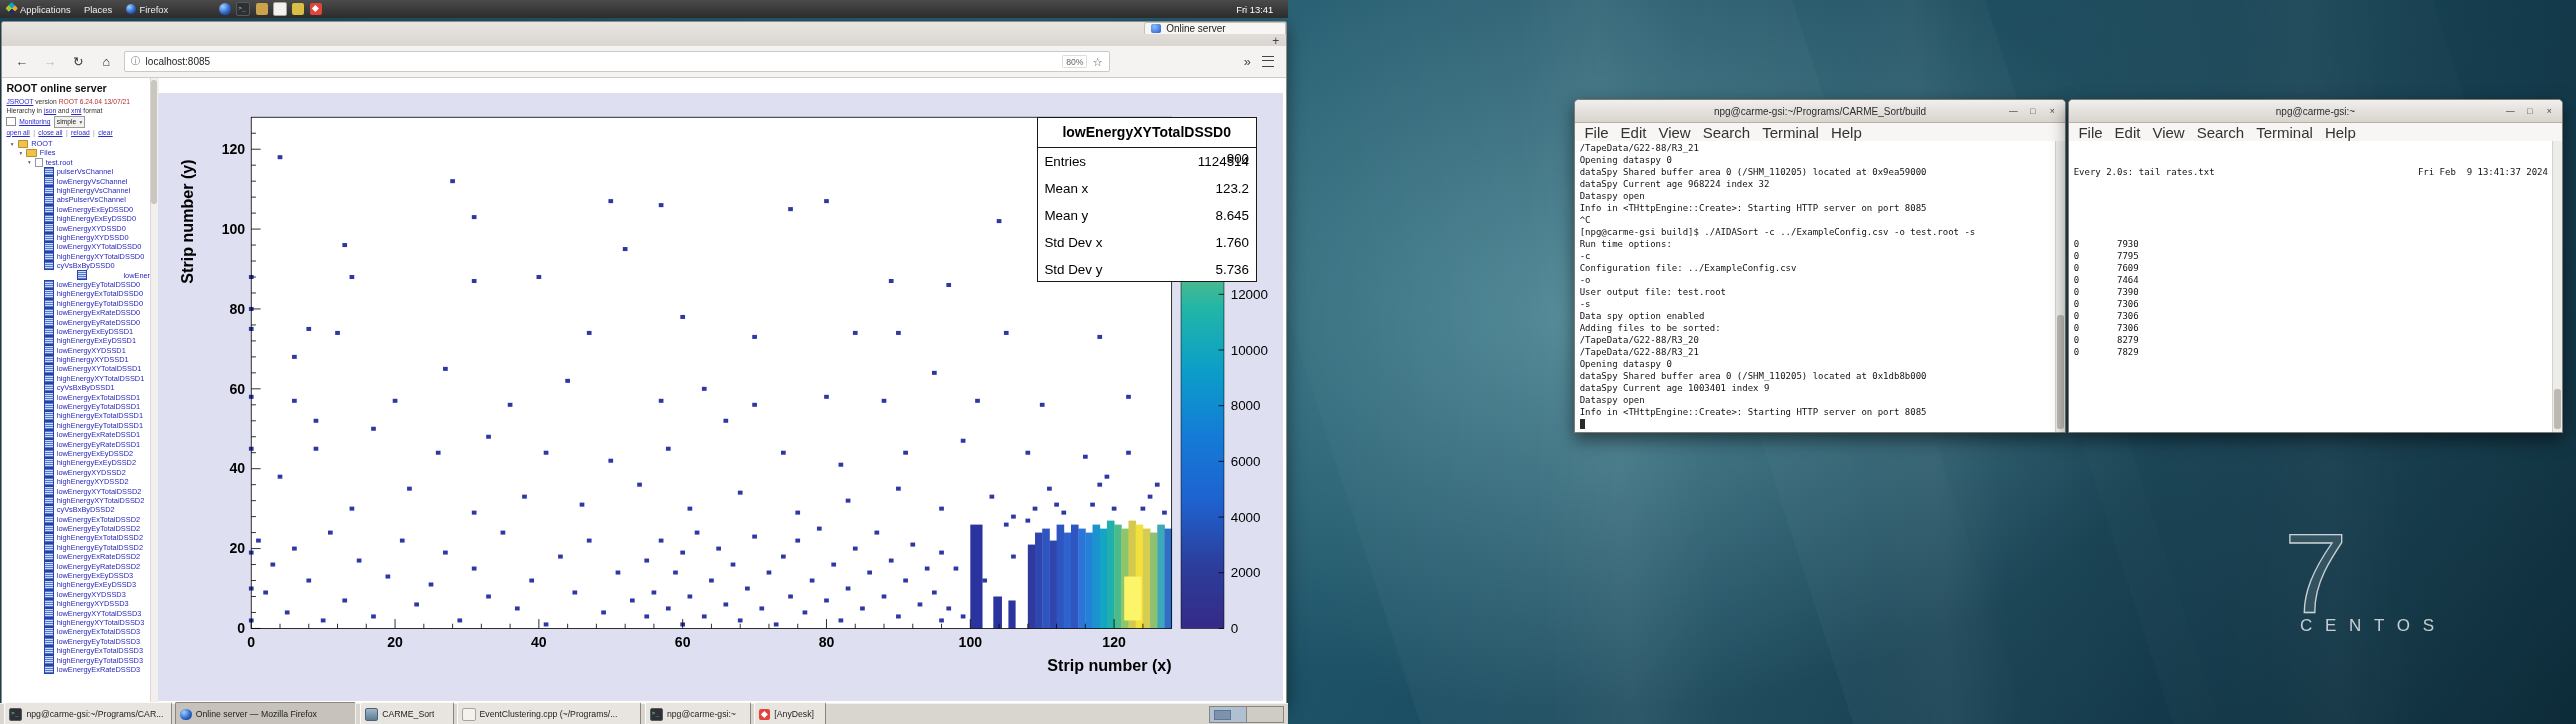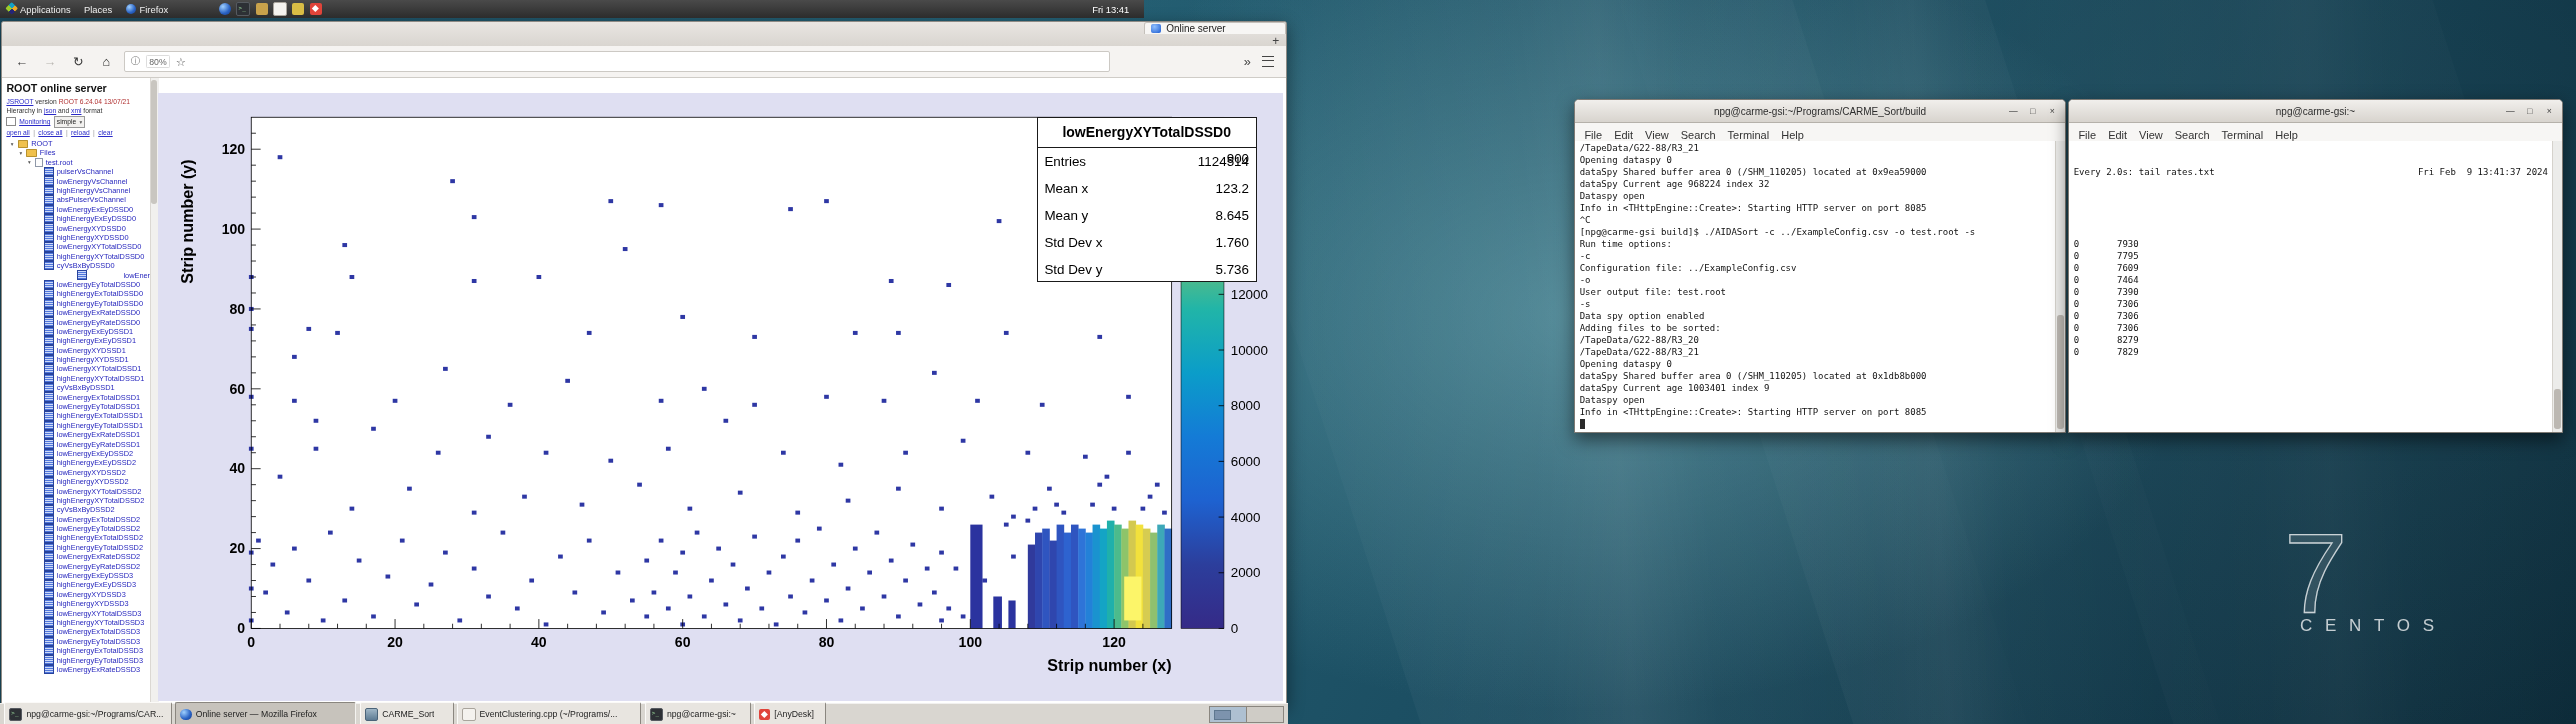--- a/index.html
+++ b/index.html
@@ -13,21 +13,21 @@
       radial-gradient(1006px 637px at 1576px 315px, rgba(118,182,192,.50), rgba(0,0,0,0) 62%),
       radial-gradient(1476px 939px at 2046px 188px, rgba(42,92,108,.45), rgba(0,0,0,0) 70%),
       linear-gradient(115deg,#1b4a5e 0%, #256175 35%, #1b4d61 62%, #0f3445 85%, #0a2836 100%);}
   .streak{position:absolute;transform:rotate(-18deg);
     background:linear-gradient(105deg,transparent,rgba(255,255,255,.05) 40%,rgba(255,255,255,.09) 50%,rgba(255,255,255,.04) 60%,transparent);}
   #centos-seven{position:absolute;left:2284px;top:520px;font-size:114px;line-height:107px;font-weight:200;
     color:rgba(255,255,255,.10);-webkit-text-stroke:1.3px rgba(255,255,255,.75);}
   #centos-brand{position:absolute;left:2300px;top:616px;font-size:17px;letter-spacing:12.7px;color:rgba(255,255,255,.75);}
 
   
-  #panel{left:0;top:0;width:1144px;height:18px;background:linear-gradient(#4a4a4a,#2c2c2c);
+  #panel{left:0;top:0;width:1288px;height:18px;background:linear-gradient(#4a4a4a,#2c2c2c);
     display:flex;align-items:center;color:#eee;font-size:9.4px;z-index:30;}
   .panel-menu{display:flex;align-items:center;gap:4px;padding:0 6.7px;height:100%;}
   .centos-badge{width:9.4px;height:9.4px;border-radius:1.3px;transform:rotate(45deg);flex:none;
     background:conic-gradient(#efa724 0 90deg,#262577 90deg 180deg,#9ccd2a 180deg 270deg,#14a1c7 270deg 360deg);}
   #panel-icons{display:flex;align-items:center;gap:5.4px;margin-left:44px;}
   .app-ico{width:12px;height:12px;border-radius:2px;display:inline-block;flex:none;position:relative;}
   .app-ico.firefox-icon,.task-icon.firefox-icon{border-radius:50%;
     background:radial-gradient(circle at 33% 30%,#9fd0ff,#2a63c4 58%,#15398a)!important;}
   .app-ico.terminal-icon,.task-icon.terminal-icon{background:#2d3035!important;border:0.7px solid #565a60;}
   .app-ico.terminal-icon::after,.task-icon.terminal-icon::after{content:">_";color:#9fe09f;font-size:6px;
@@ -118,22 +118,22 @@
 
   
   .term{position:absolute;background:#fff;border:0.7px solid #7e7a74;border-radius:4.7px 4.7px 0 0;
     box-shadow:0 6.7px 17.4px rgba(0,0,0,.5);z-index:10;}
   #term1{left:1574px;top:99px;width:490px;height:332px;}
   #term2{left:2068px;top:99px;width:493px;height:332px;}
   .term-title{height:22px;background:linear-gradient(#f1efec,#d8d4ce);border-bottom:0.7px solid #b5b1aa;
     border-radius:4px 4px 0 0;display:flex;align-items:center;justify-content:center;font-size:10px;color:#2d2d2d;position:relative;}
   .term-ctrls{position:absolute;right:5.4px;top:0;height:100%;display:flex;align-items:center;gap:4.7px;color:#555;}
   .term-ctrls .winbtn{width:14.8px;height:13.4px;font-size:8.7px;}
-  .term-menu{height:18px;background:#f7f6f4;border-bottom:0.7px solid #dedbd6;display:flex;align-items:flex-end;
-    font-size:11px;color:#333;padding-left:3.4px;}
+  .term-menu{height:18px;background:#f7f6f4;border-bottom:0.7px solid #dedbd6;display:flex;align-items:center;
+    font-size:15px;color:#333;padding-left:3.4px;}
   .term-menu span{padding:0 6px;}
   .term-body{position:absolute;top:41px;bottom:0;left:0;right:8.7px;background:#fff;overflow:hidden;
     font-family:"DejaVu Sans Mono",monospace;font-size:9px;line-height:12px;color:#111;
     padding:1.3px 0 0 4.7px;white-space:pre;}
   .term-scroll{position:absolute;top:41px;bottom:0;right:0;width:8.7px;background:#ececea;border-left:0.7px solid #d5d2cc;}
   .term-thumb{position:absolute;left:0.7px;width:6.7px;background:#bcb8b2;border-radius:2.7px;}
   .watch-head{display:flex;justify-content:space-between;padding-right:5.4px;}
   .blockcur{display:inline-block;width:5.4px;height:9.4px;background:#2b2b2b;vertical-align:-1.3px;}
 </style>
 </head>
@@ -183,20 +183,21 @@
         <span class="winbtn">×</span>
       </div>
   </div>
   <div id="ff-navbar">
     <div class="navbtn">←</div>
     <div class="navbtn disabled">→</div>
     <div class="navbtn">↻</div>
     <div class="navbtn">⌂</div>
     <div id="urlbar">
       <span style="color:#777;font-size:9.4px;">ⓘ</span>
+      <span id="url-text">localhost:8085</span>
       <span class="zoom-badge">80%</span>
       <span style="color:#555;font-size:11.4px;">☆</span>
     </div>
     <div class="nav-right">
       <span style="font-size:12.7px;color:#444;">»</span>
       <span class="hamburger"></span>
     </div>
   </div>
   <div id="ff-content">
     <div id="side">

